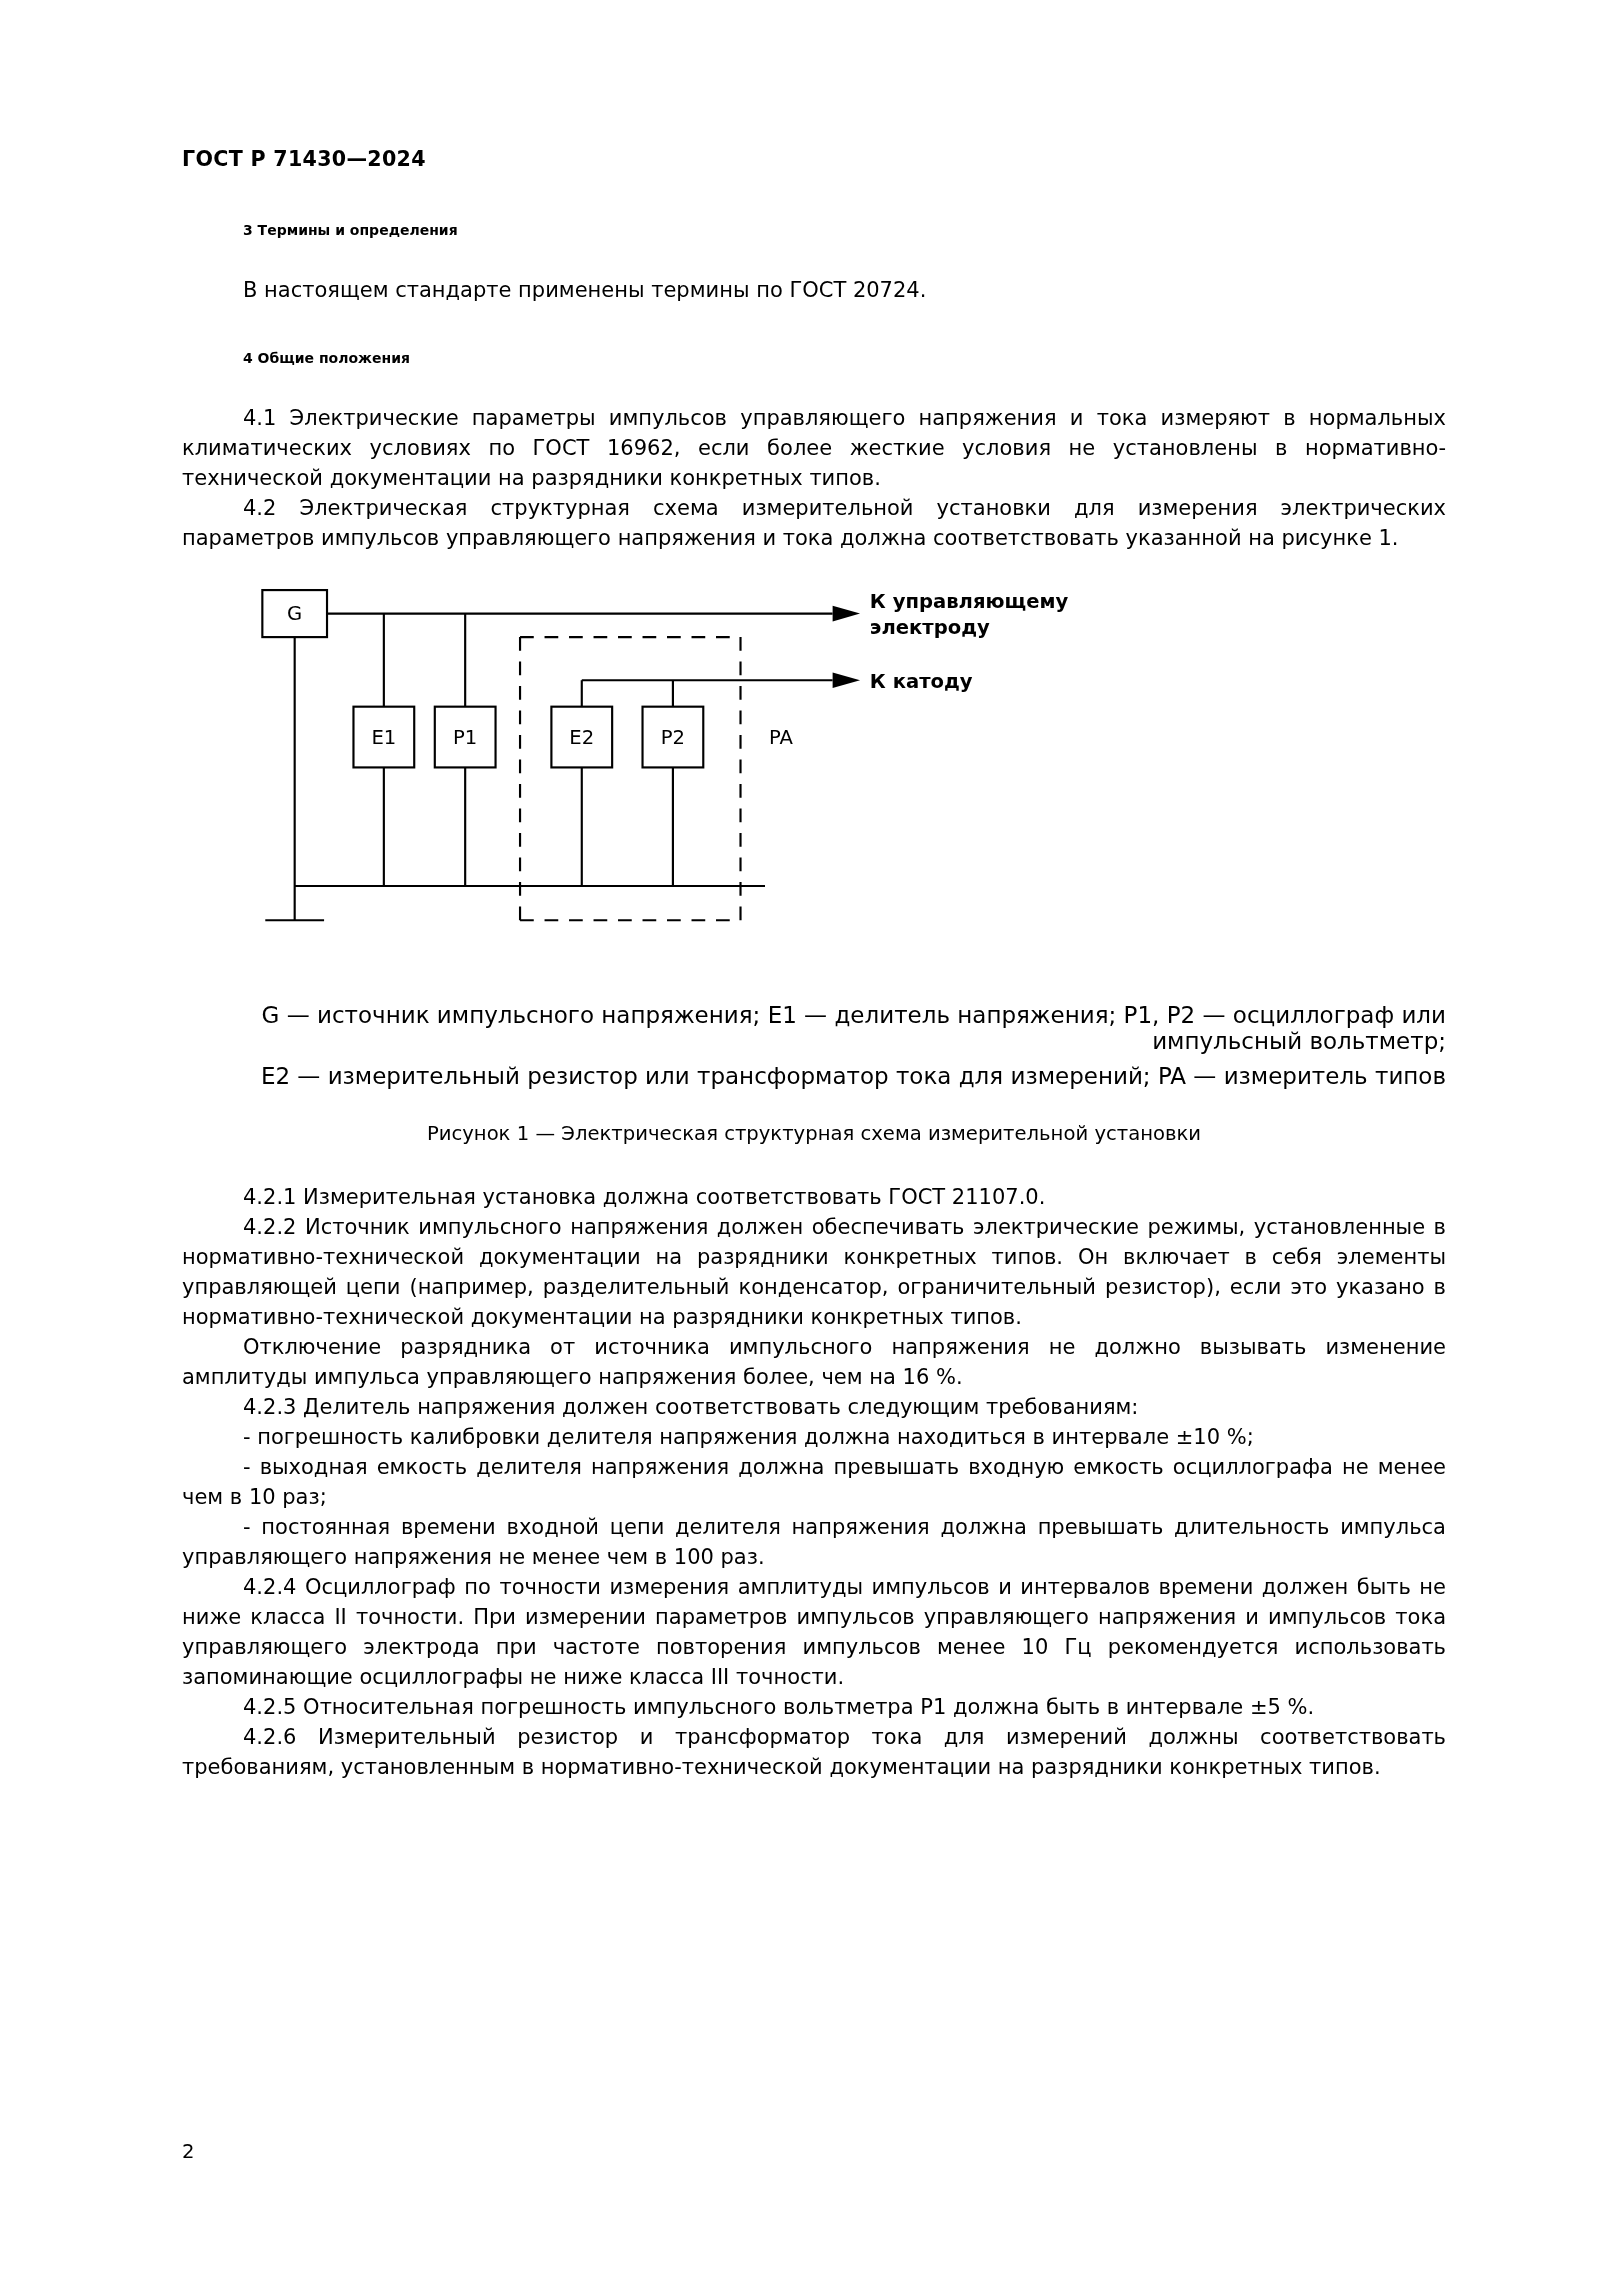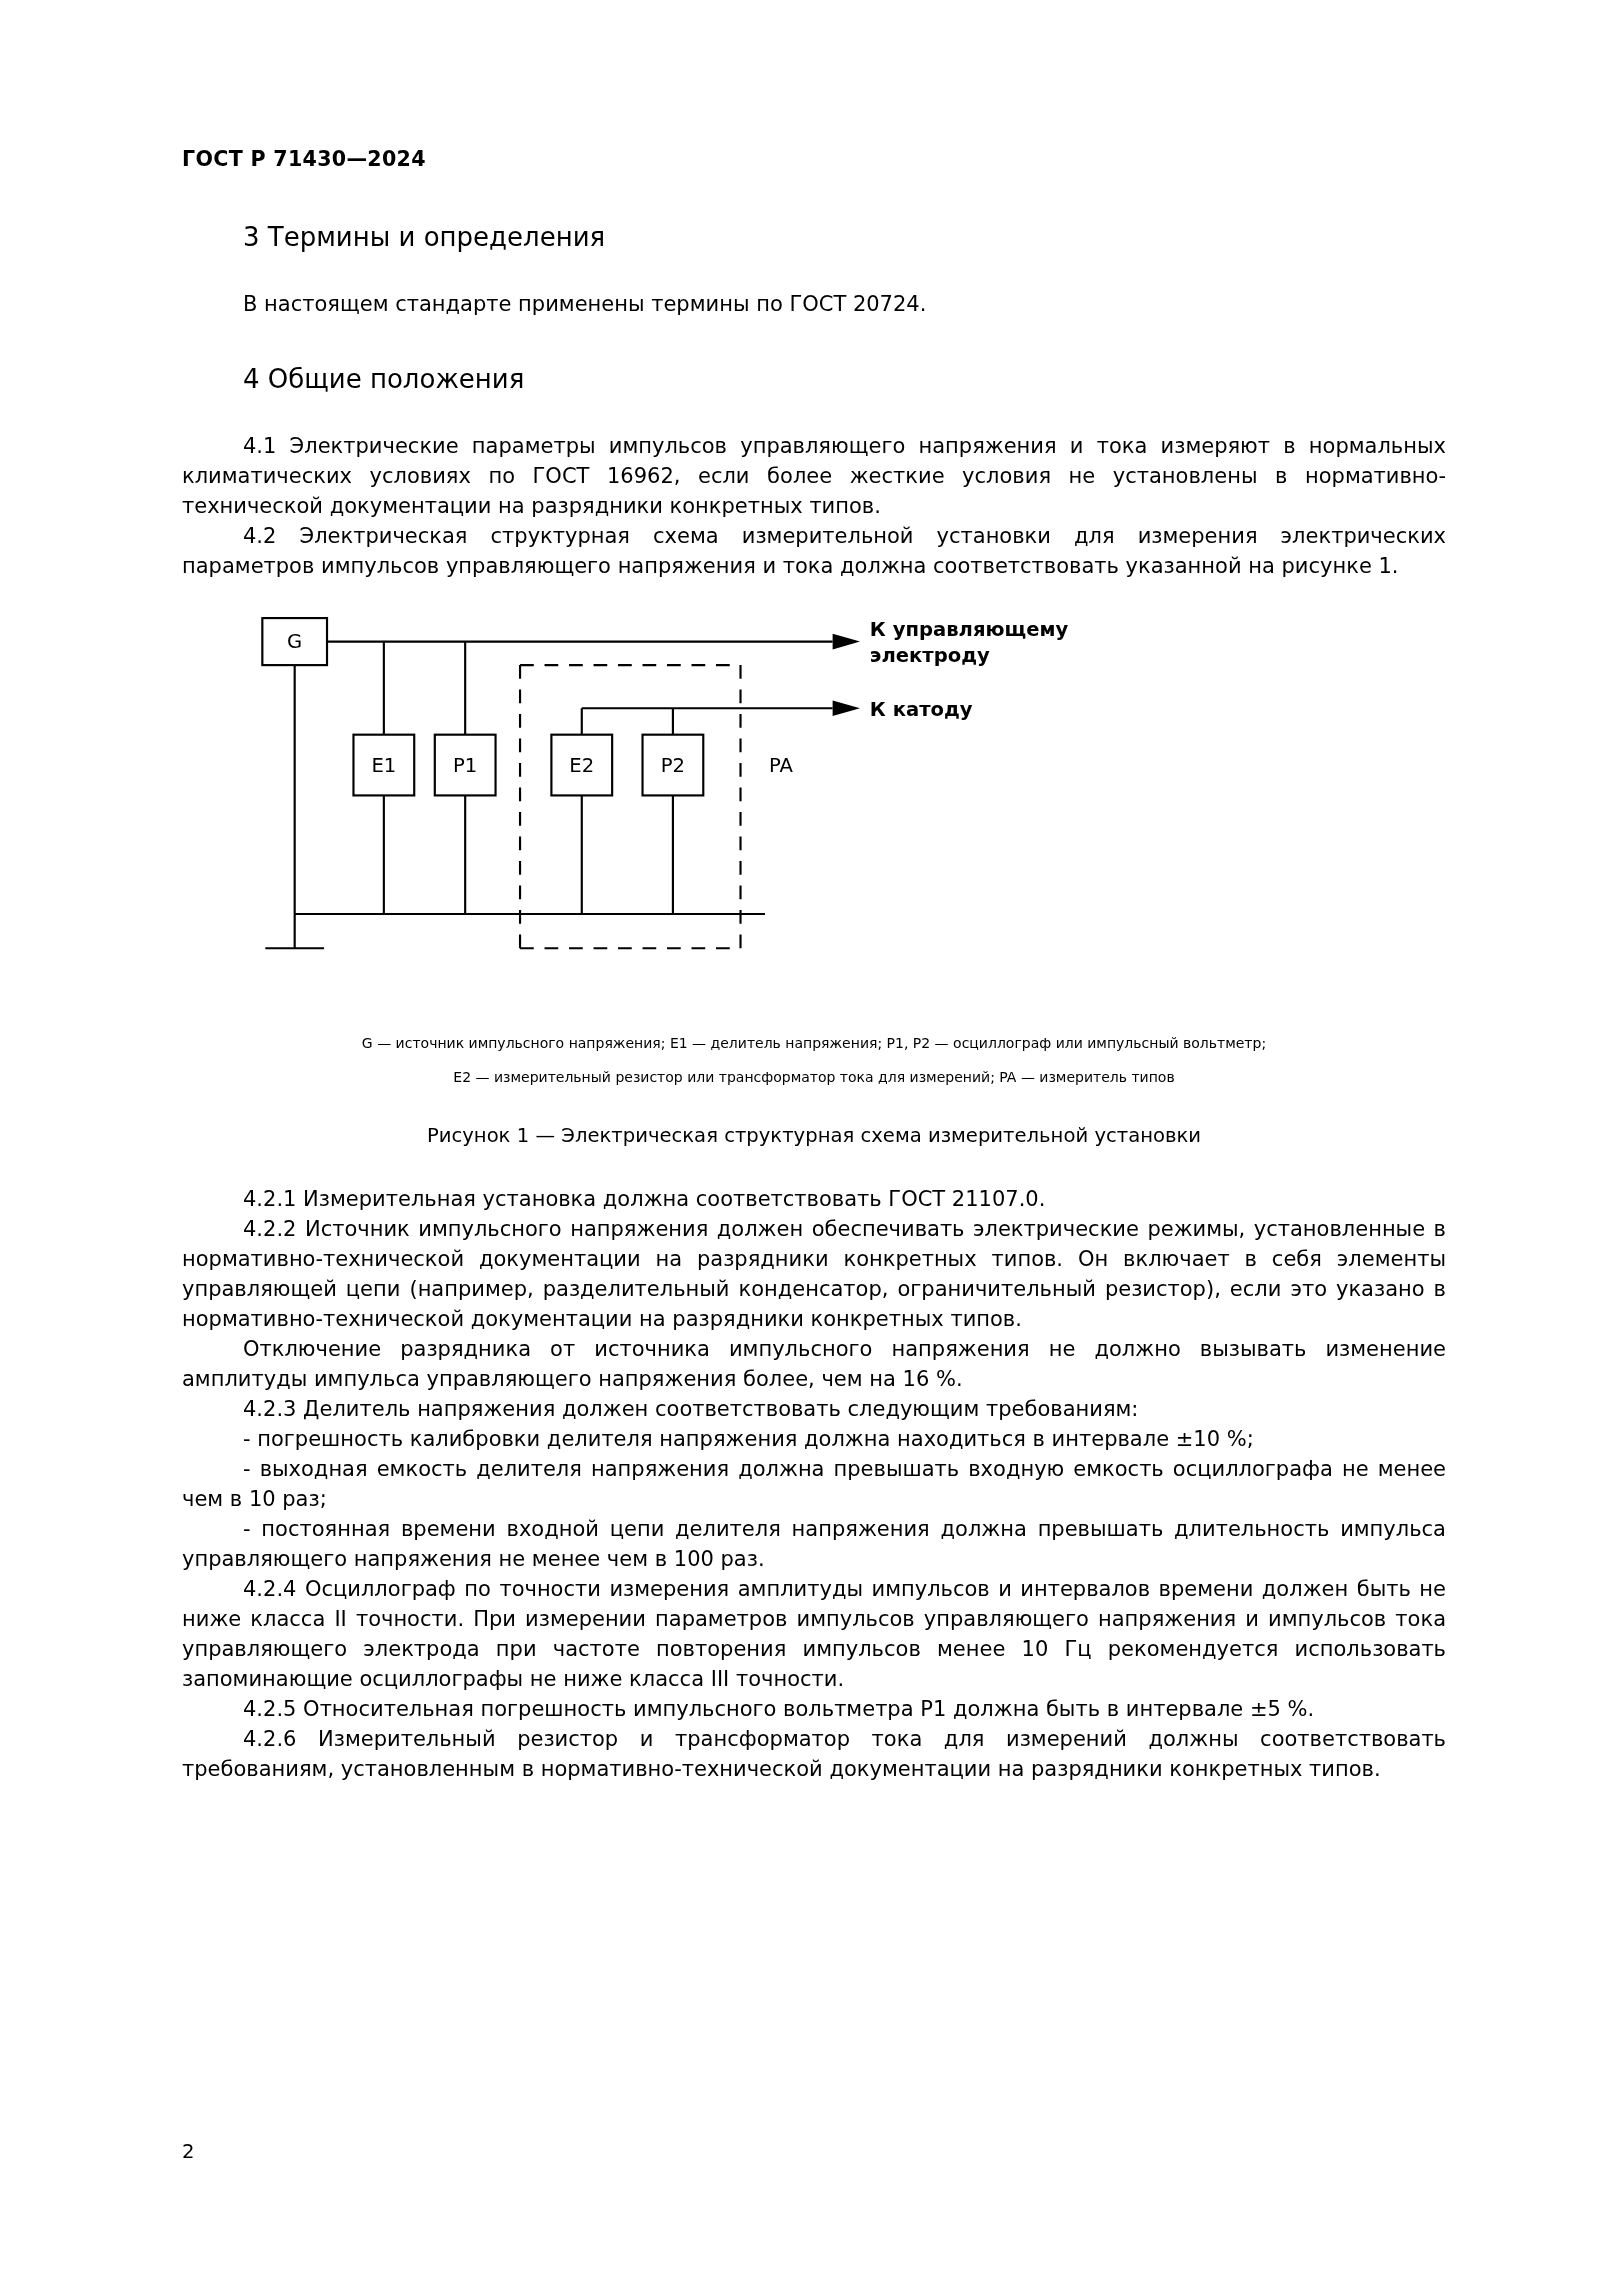--- a/index.html
+++ b/index.html
@@ -28,22 +28,22 @@
     top: 147px;
     width: 1264px;
   }
   .header-code {
     font-size: 20.6px;
     font-weight: bold;
     letter-spacing: 0.3px;
     margin-bottom: 51px;
   }
   h2.section {
-    font-size: 26px;
-    font-weight: normal;
+    font-size: 14px;
+    font-weight: bold;
     margin: 0 0 0 61px;
     padding: 0;
   }
   .sec-gap-1 { height: 37px; }
   .sec-gap-3 { height: 45px; }
   p.body {
     font-size: 21px;
     line-height: 30px;
     margin: 0;
     text-align: justify;
@@ -54,23 +54,23 @@
   
   .figure {
     position: relative;
     width: 1264px;
     height: 412px;
     margin-top: 29px;
   }
   .fig-svg { position: absolute; left: 0; top: 0; }
 
   .fig-caption-small {
-    font-size: 14px;
+    font-size: 23px;
     line-height: 26.5px;
-    text-align: center;
+    text-align: right;
     margin-top: 7.8px;
   }
   .fig-caption-main {
     font-size: 19.6px;
     text-align: center;
     margin-top: 33px;
   }
 
   .after-figure { height: 37px; }
 

